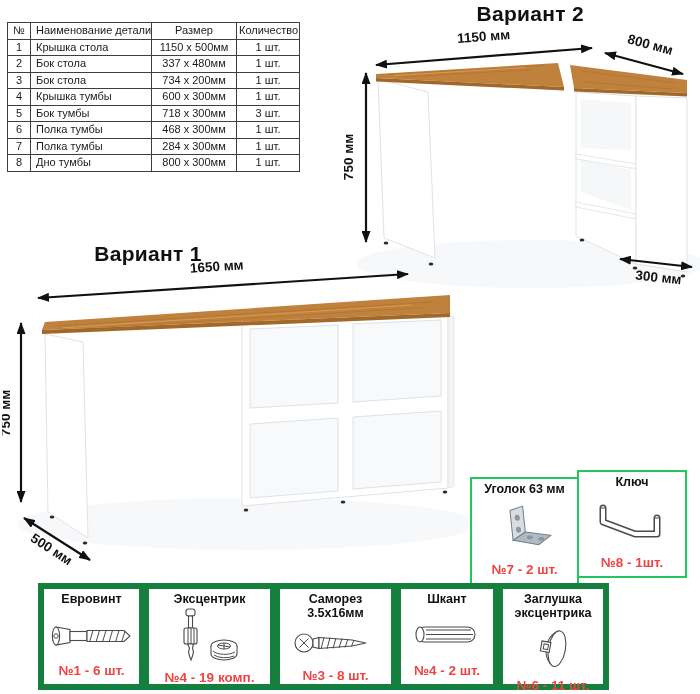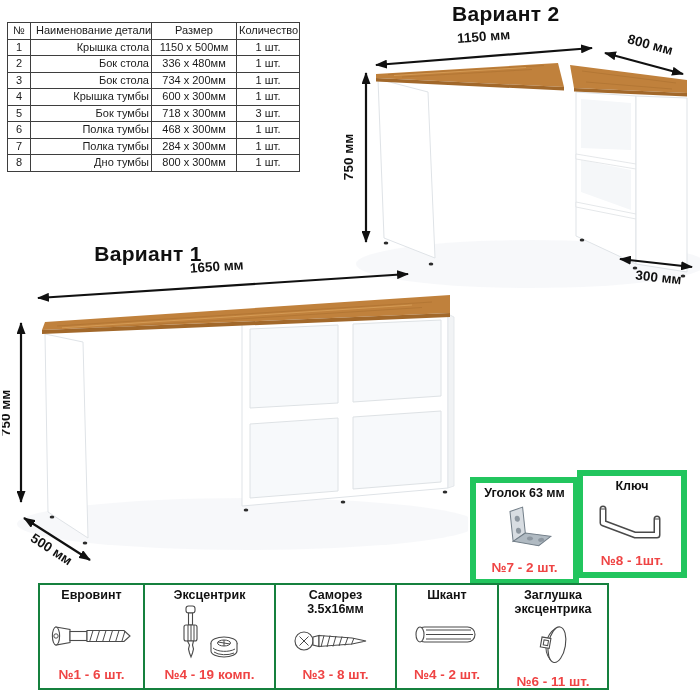--- a/index.html
+++ b/index.html
@@ -3,47 +3,47 @@
 <meta charset="utf-8">
 <style>
   html,body{margin:0;padding:0;background:#fff}
   .stage{position:relative;width:700px;height:694px;background:#ffffff;
          font-family:"Liberation Sans",sans-serif;overflow:hidden}
 
   
   table.parts{position:absolute;left:7px;top:22px;width:292px;border-collapse:collapse;table-layout:fixed}
   .parts th,.parts td{border:1px solid #3e3e3e;font-size:11px;line-height:13.5px;
         padding:1px 2px;color:#1b1b1b;font-weight:400;white-space:nowrap;overflow:hidden;text-align:center}
-  .parts td.l,.parts th.l{text-align:right;padding-left:5px}
+  .parts td.l,.parts th.l{text-align:left;padding-left:5px}
 
   
   .vtitle{position:absolute;font-size:21px;font-weight:700;color:#101010;letter-spacing:.3px}
-  .v2t{left:452px;top:2px;width:132px;text-align:left}
+  .v2t{left:452px;top:2px;width:132px;text-align:right}
   .v1t{left:89px;top:242px;width:118px;text-align:center}
 
   svg.v2{position:absolute;left:336px;top:24px}
   svg.v1{position:absolute;left:2px;top:256px}
 
   .wood{fill:var(--wood,#c0813c)}
   .woodedge{fill:var(--wood-edge,#a2682a)}
   .dim{font-weight:700;font-size:13.5px;fill:#111;font-family:"Liberation Sans",sans-serif}
   .aline{stroke:#111;stroke-width:2.2}
   .panel{fill:#ffffff;stroke:#dfe3e7;stroke-width:1}
   .cub{fill:#f7f9fb;stroke:#dee2e5;stroke-width:1}
   .grain{stroke:#9c6526;stroke-width:.8;opacity:.45;fill:none}
   .grainl{stroke:#e5b06b;stroke-width:.9;opacity:.6;fill:none}
   .foot{fill:#2b2b2b}
 
   
-  .hwbox{position:absolute;border:6px solid #22c55e;background:#fff;display:flex;flex-direction:column;
+  .hwbox{position:absolute;border:2px solid #22c55e;background:#fff;display:flex;flex-direction:column;
          align-items:center;box-sizing:border-box}
   .box7{left:470px;top:477px;width:109px;height:108px}
   .box8{left:577px;top:470px;width:110px;height:108px}
   .hwrow{position:absolute;left:38px;top:583px;height:107px;display:flex}
-  .hwcell{border:2px solid #15803d;background:#fff;display:flex;flex-direction:column;align-items:center;
+  .hwcell{border:6px solid #15803d;background:#fff;display:flex;flex-direction:column;align-items:center;
           box-sizing:border-box;height:107px}
   .hwcell+.hwcell{margin-left:-2px}
   .c1{width:107px}.c2{width:133px}.c3{width:123px}.c4{width:104px}.c5{width:109px}.c6{width:112px}
   .hwtitle{font-weight:700;font-size:12.5px;line-height:14px;text-align:center;margin-top:3px;color:#111;padding:0 3px}
   .hwcount{font-weight:700;font-size:13.5px;margin:2px 0 6px;color:#ef4444;white-space:nowrap}
   .hwicon{flex:1;display:flex;align-items:center;justify-content:center}
   .ol{stroke:#4a4a4a;fill:#ffffff;stroke-width:1.1}
   .oln{stroke:#4a4a4a;fill:none;stroke-width:1}
 </style>
 </head>
@@ -67,21 +67,21 @@
     </tr>
     <tr>
           <td>1</td>
           <td class="l">Крышка стола</td>
           <td>1150 х 500мм</td>
           <td>1 шт.</td>
         </tr>
     <tr>
           <td>2</td>
           <td class="l">Бок стола</td>
-          <td>336 х 480мм</td>
+          <td>337 х 480мм</td>
           <td>1 шт.</td>
         </tr>
     <tr>
           <td>3</td>
           <td class="l">Бок стола</td>
           <td>734 х 200мм</td>
           <td>1 шт.</td>
         </tr>
     <tr>
           <td>4</td>

